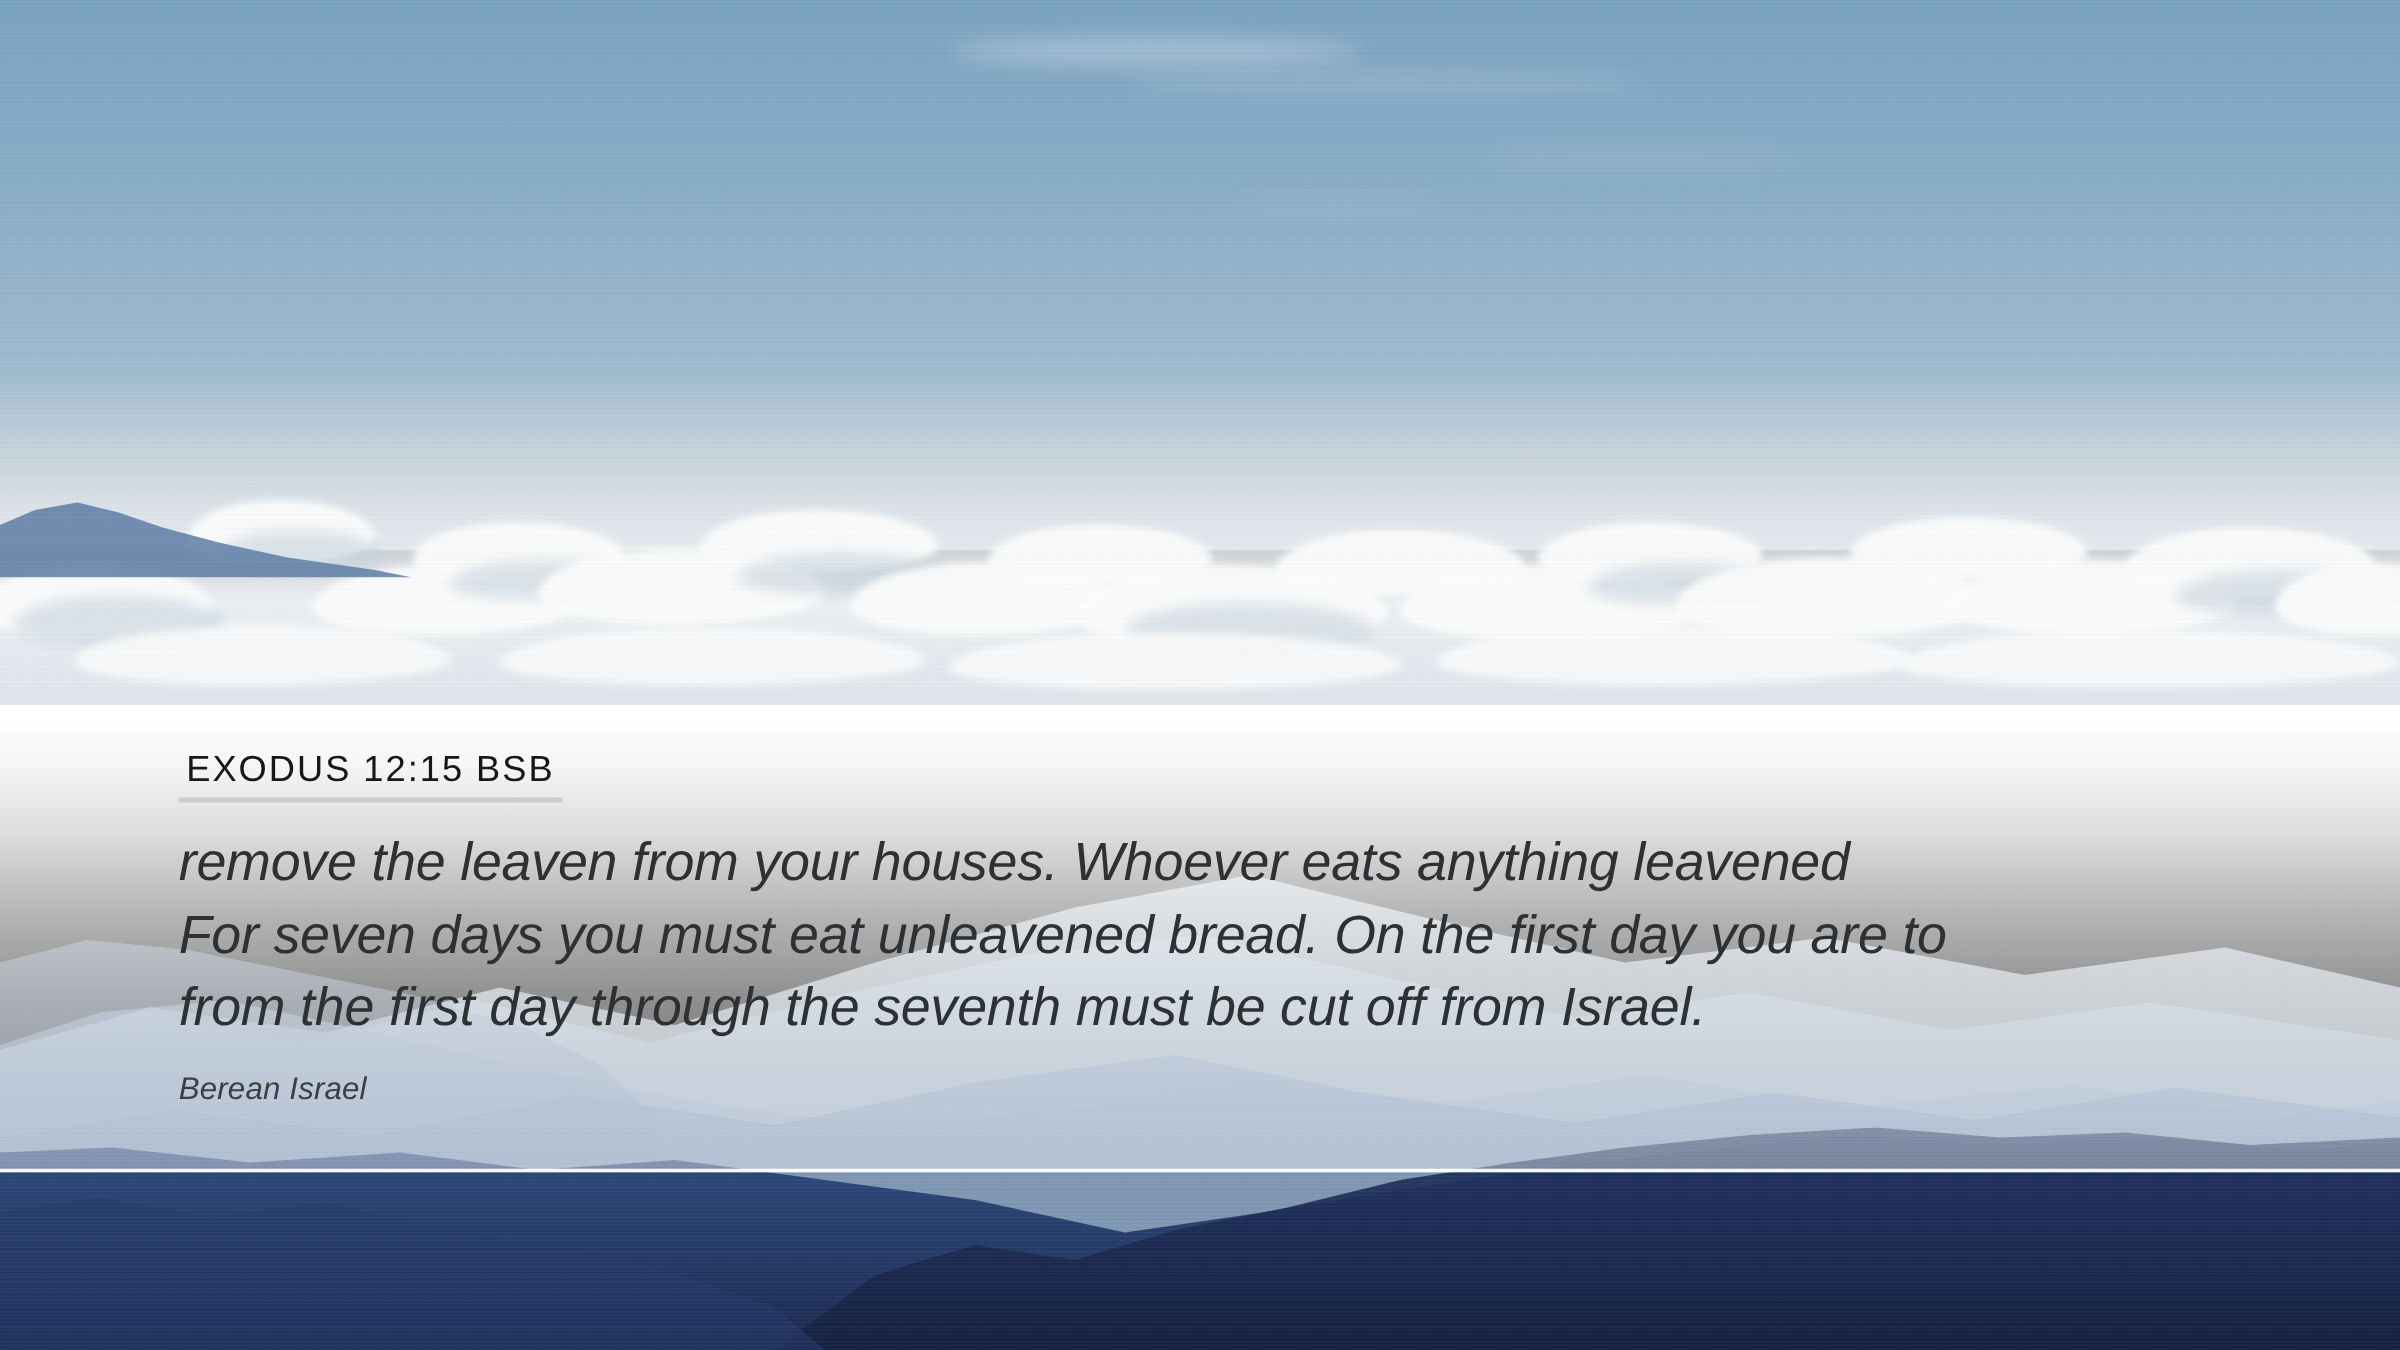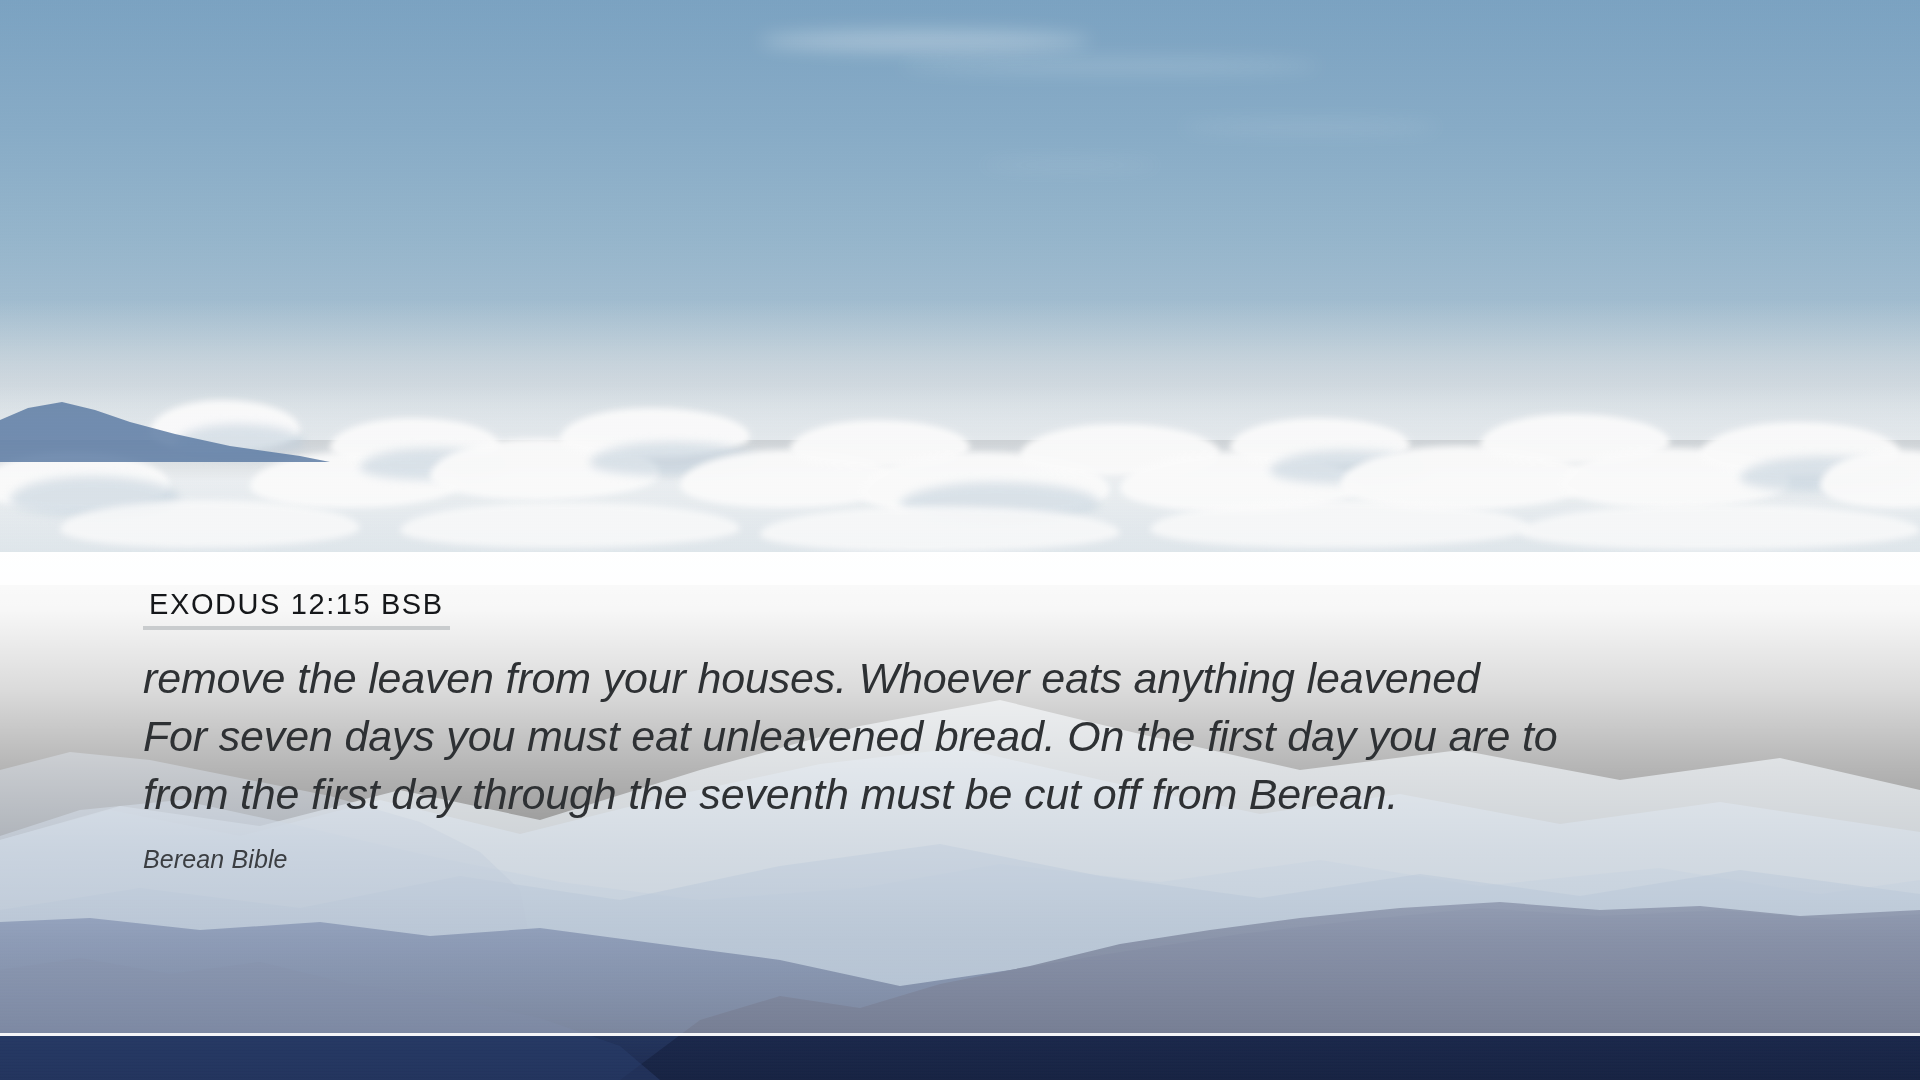--- a/index.html
+++ b/index.html
@@ -77,21 +77,21 @@
     opacity:.055;
     background-image:
       repeating-linear-gradient(0deg, rgba(0,0,0,.5) 0px, rgba(255,255,255,.5) 1px, rgba(0,0,0,.4) 2px, rgba(255,255,255,.3) 3px),
       repeating-linear-gradient(90deg, rgba(0,0,0,.4) 0px, rgba(255,255,255,.4) 1px, rgba(0,0,0,.3) 2px);
     pointer-events:none;
   }
 
   
   .verse-band {
     position:absolute;
-    left:0; top:552px; width:1920px; height:484px;
+    left:0; top:564px; width:1920px; height:374px;
     overflow:hidden;
   }
   .band-wash {
     position:absolute; inset:0;
     background:linear-gradient(to bottom,
       rgba(255,255,255,.99) 0%,
       rgba(255,255,255,.97) 12%,
       rgba(255,255,255,.86) 28%,
       rgba(255,255,255,.70) 45%,
       rgba(255,255,255,.56) 62%,
@@ -257,20 +257,20 @@
     <div class="verse-content">
 
       <div class="ref-line">
         <span class="ref-text">Exodus 12:15  BSB</span>
         <span class="ref-rule"></span>
       </div>
 
       <div class="verse-text">
         <span class="vline">remove the leaven from your houses. Whoever eats anything leavened</span>
         <span class="vline">For seven days you must eat unleavened bread. On the first day you are to</span>
-        <span class="vline">from the first day through the seventh must be cut off from Berean.</span>
+        <span class="vline">from the first day through the seventh must be cut off from Israel.</span>
       </div>
 
-      <div class="attribution">Berean Bible</div>
+      <div class="attribution">Berean Israel</div>
     </div>
   </div>
 
 </div>
 
 </body></html>

